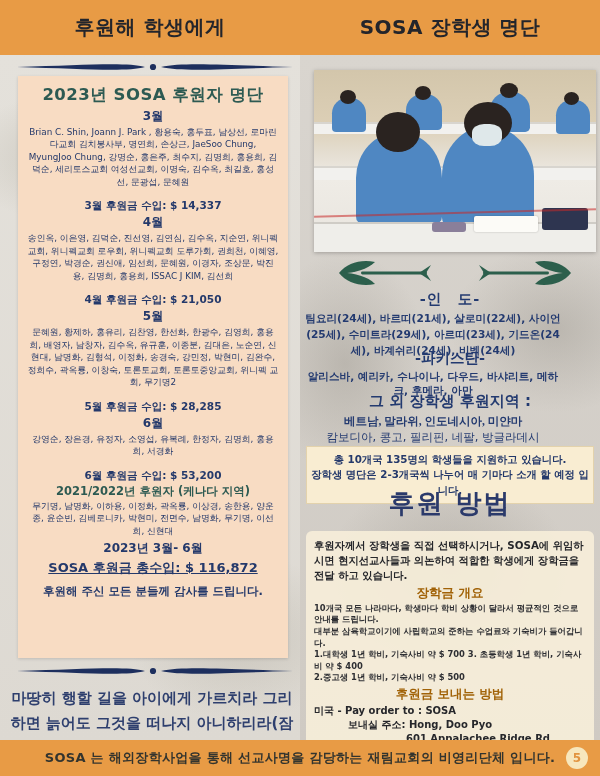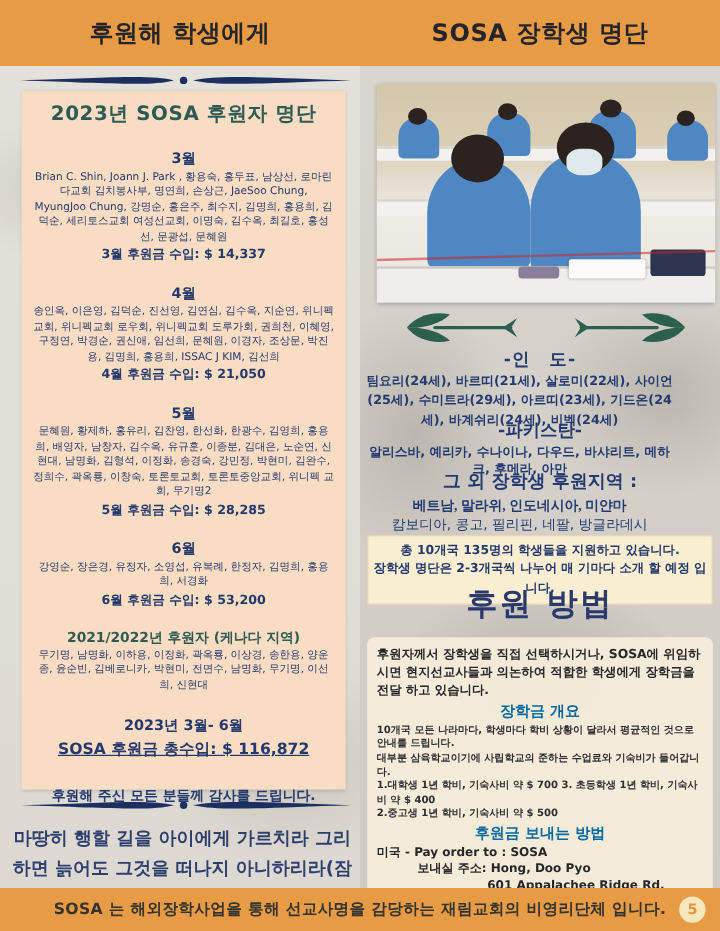--- a/index.html
+++ b/index.html
@@ -27,27 +27,27 @@
   .band.bottom{top:740px;height:36px;justify-content:center;}
   .band-title{width:50%;text-align:center;font-weight:bold;font-size:20px;color:#23252b;letter-spacing:.5px;}
   .footer-text{font-size:13px;color:#33342e;font-weight:bold;letter-spacing:.3px;}
   .page-circle{position:absolute;right:12px;top:747px;width:22px;height:22px;border-radius:50%;
     background:#f7e7bd;color:#e2943f;font-size:12px;font-weight:bold;
     display:flex;align-items:center;justify-content:center;}
 
   
   .divider{position:absolute;left:14px;width:282px;height:14px;}
   .donor-box{position:absolute;top:76px;left:18px;width:270px;height:582px;box-sizing:border-box;
-    background:#f8dcc3;padding:8px 9px 20px;display:flex;flex-direction:column;gap:17px;
+    background:#f8dcc3;padding:8px 9px 20px;display:flex;flex-direction:column;gap:1px;
     box-shadow:0 1px 3px rgba(0,0,0,.15);}
   .donor-title{color:#2d5a52;font-weight:bold;font-size:16.5px;text-align:center;letter-spacing:.5px;margin-bottom:1px;}
   .month{text-align:center;color:#24396b;}
   .month-h{font-weight:bold;font-size:12px;}
   .month-names{font-size:8.8px;line-height:1.42;margin-top:1px;}
-  .month-total{font-weight:bold;font-size:10.5px;margin-top:1px;}
+  .month-total{font-weight:bold;font-size:10.5px;margin-top:11px;}
   .prev-h{color:#2d5a52;font-weight:bold;font-size:11.5px;text-align:center;}
   .totals{ text-align:center;color:#24396b;margin-top:2px;}
   .period{font-weight:bold;font-size:12px;}
   .grand{font-weight:bold;font-size:13px;text-decoration:underline;margin-top:2px;}
   .thanks{font-weight:bold;font-size:11.5px;color:#24396b;text-align:center;margin-top:6px;}
   .quote{position:absolute;top:686px;left:8px;width:288px;text-align:center;
     color:#2e3f6e;font-weight:bold;font-size:15px;line-height:1.65;}
 
   
   .photo{position:absolute;top:70px;left:314px;width:282px;height:182px;overflow:hidden;
@@ -65,21 +65,21 @@
   .r-head{position:absolute;left:300px;width:300px;text-align:center;color:#233a70;font-weight:bold;}
   .r-text{position:absolute;left:301px;width:264px;text-align:center;color:#233a70;}
   .note-box{position:absolute;top:446px;left:306px;width:288px;box-sizing:border-box;
     background:#f9edd2;border:1px solid #e3d2ac;padding:5px 4px;text-align:center;
     color:#24396b;font-size:10.3px;font-weight:bold;line-height:1.5;}
   .support-title{position:absolute;top:486px;left:300px;width:300px;text-align:center;
     color:#2b3a6b;font-weight:bold;font-size:26px;letter-spacing:2px;}
   .support-box{position:absolute;top:531px;left:306px;width:288px;box-sizing:border-box;
     background:rgba(246,238,217,.92);border-radius:6px;padding:7px 8px;color:#26272b;}
   .sp-intro{font-size:10.3px;font-weight:bold;line-height:1.45;}
-  .sp-sub{color:#0369a1;font-weight:bold;font-size:12.5px;text-align:center;margin:2px 0 1px;}
+  .sp-sub{color:#a16207;font-weight:bold;font-size:12.5px;text-align:center;margin:2px 0 1px;}
   .sp-line{font-size:8.4px;line-height:1.38;font-weight:bold;color:#2e2f33;}
   .sp-send{font-size:10px;font-weight:bold;line-height:1.42;color:#26272b;}
   .ind1{padding-left:34px;}
   .ind2{padding-left:92px;}
 </style>
 </head>
 <body>
 
 <div class="bg-tex bg-left"></div>
 <div class="bg-tex bg-right"></div>

